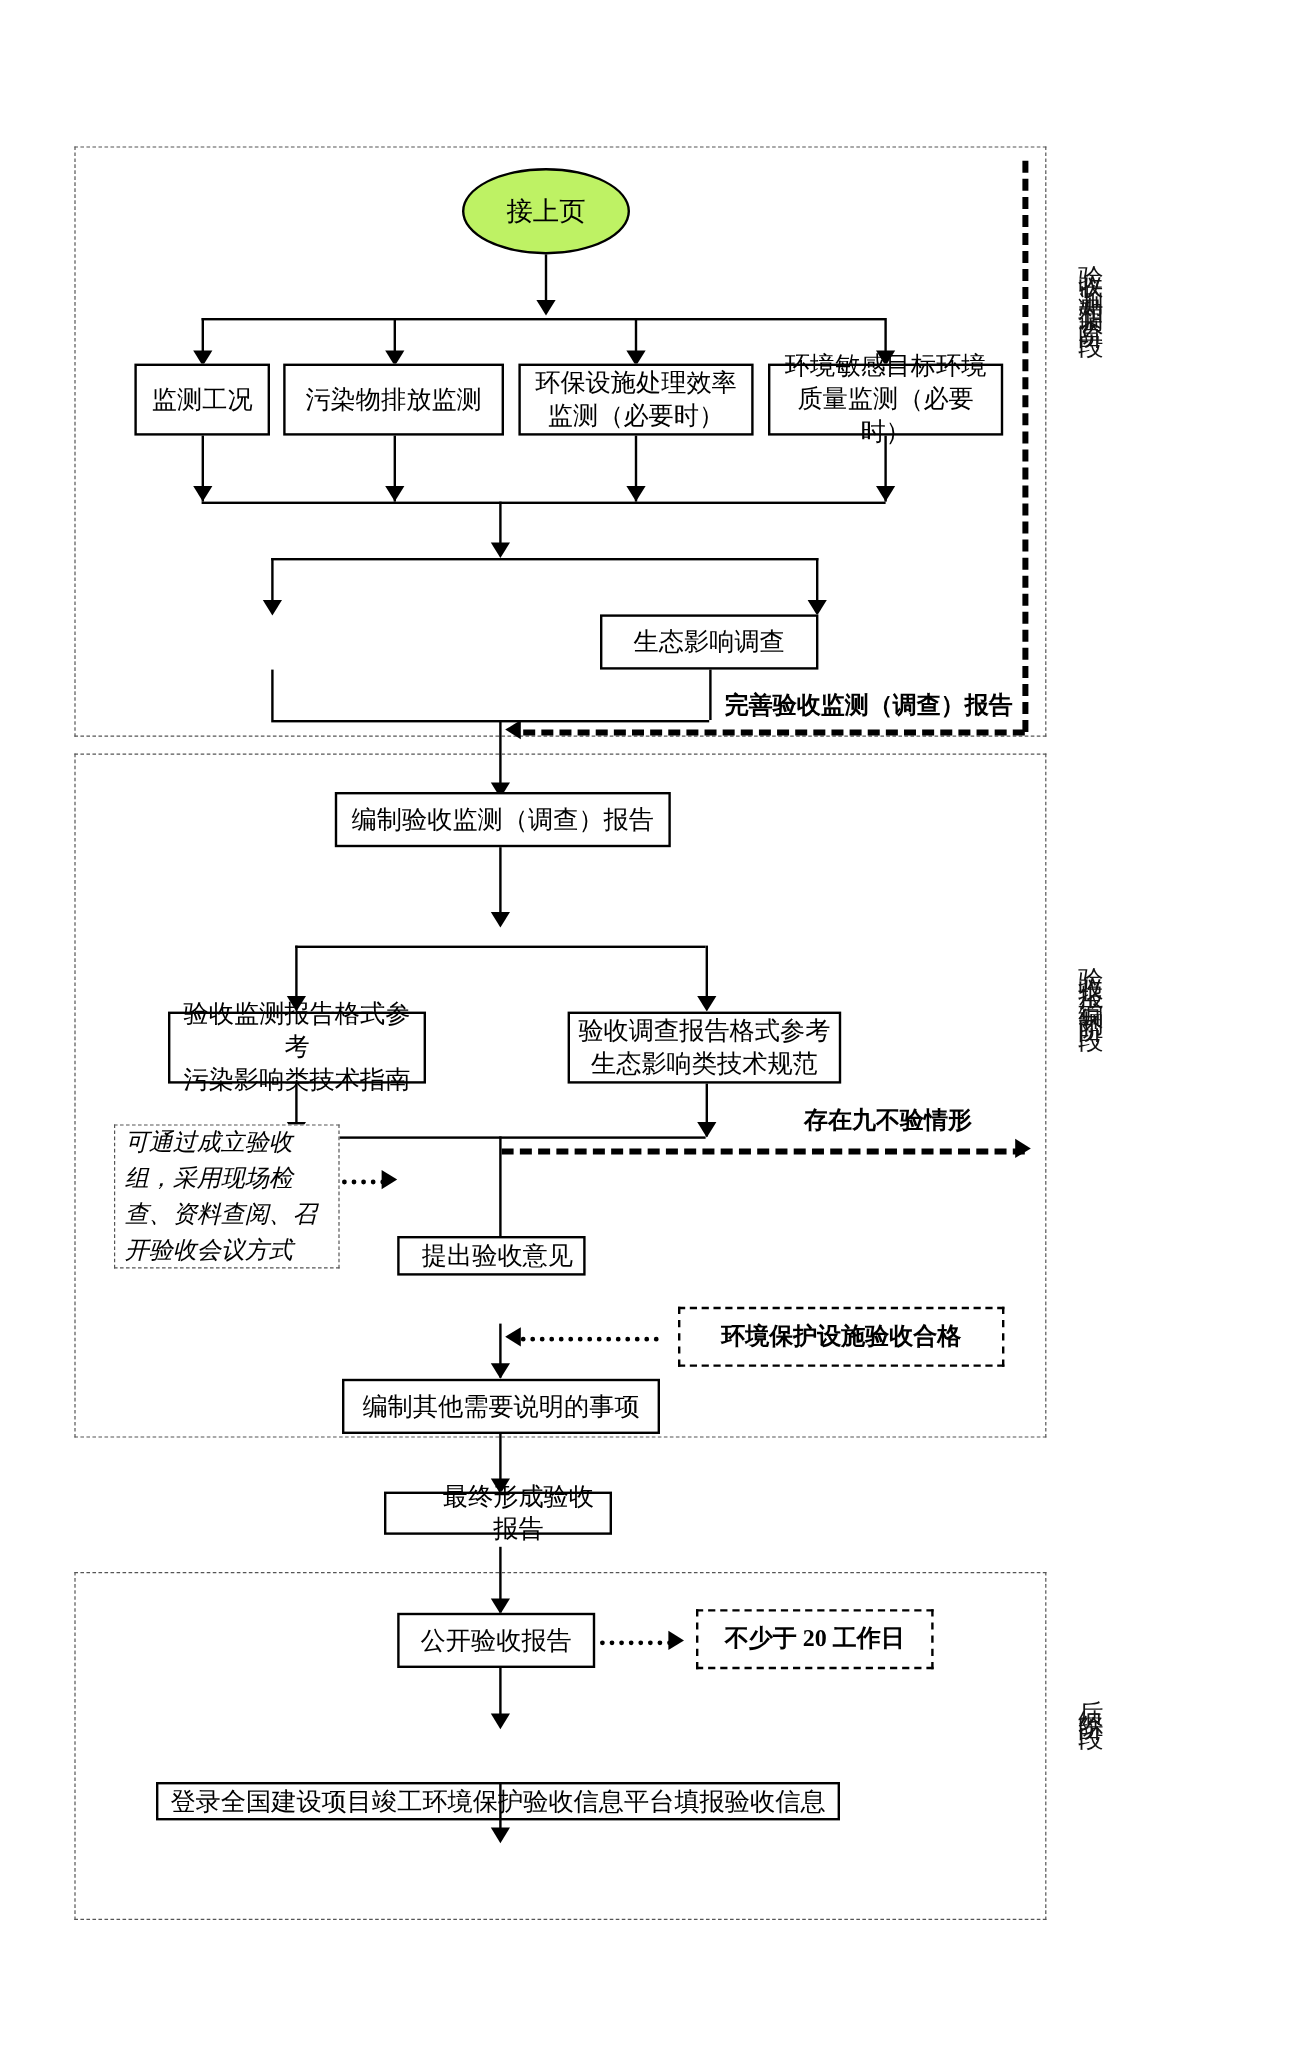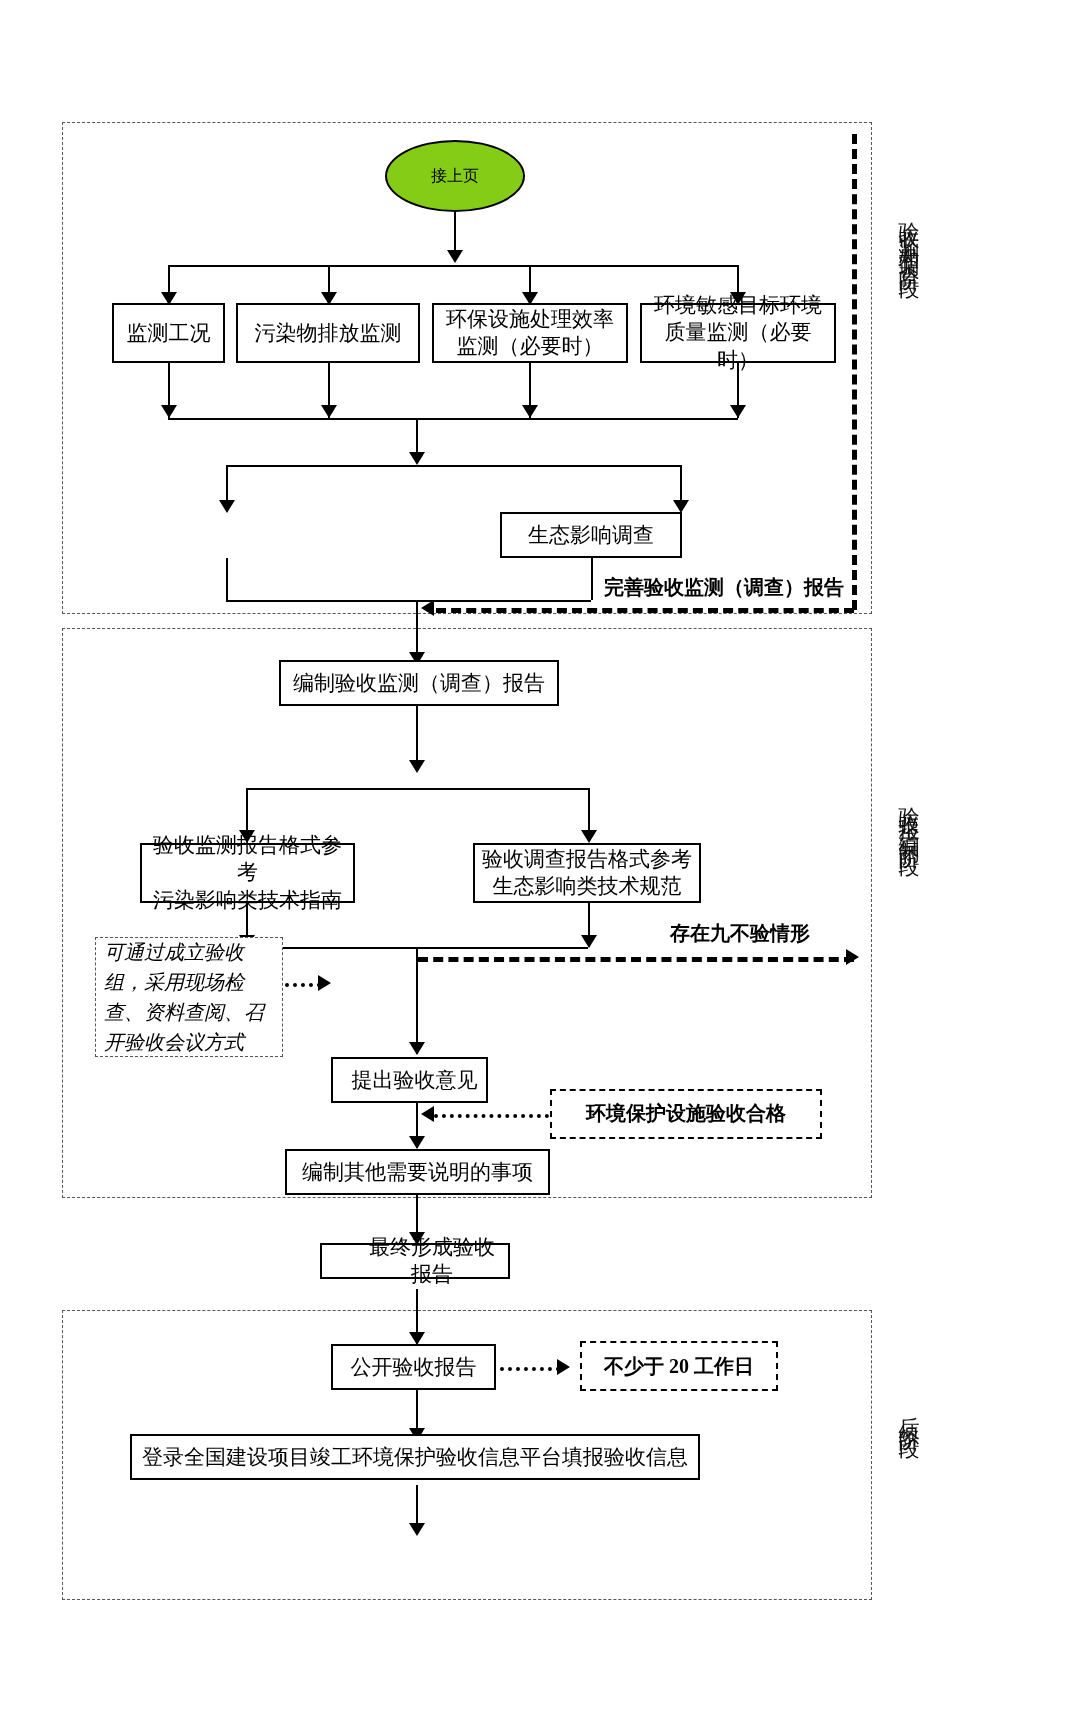--- a/index.html
+++ b/index.html
@@ -48,25 +48,25 @@
     padding:2px 6px;
     color:#000;
   }
   .box.two-line{line-height:1.3;}
   
   .ellipse{
     position:absolute;
     box-sizing:border-box;
     border:2px solid #000;
     border-radius:50%;
-    background:#84cc16;
+    background:#bef264;
     display:flex;
     align-items:center;
     justify-content:center;
-    font-size:16px;
+    font-size:22px;
     color:#000;
   }
   
   .note-dashed{
     position:absolute;
     box-sizing:border-box;
     border:2px dashed #000;
     background:#fff;
     display:flex;
     align-items:center;
@@ -235,23 +235,23 @@
   <div class="arrow-down" style="left:409px;top:1042px;"></div>
 
   <div class="dln-h" style="left:418px;top:957px;width:436px;"></div>
   <div class="arrow-right" style="left:846px;top:949px;"></div>
   <div class="bold-label" style="left:670px;top:920px;">存在九不验情形</div>
 
   <div class="note-dashed thin" style="left:95px;top:937px;width:188px;height:120px;">可通过成立验收组，采用现场检查、资料查阅、召开验收会议方式</div>
   <div class="dln-h thin" style="left:285px;top:983px;width:36px;"></div>
   <div class="arrow-right" style="left:318px;top:975px;"></div>
 
-  <div class="box" style="left:331px;top:1057px;width:157px;height:46px;padding-left:16px;">提出验收意见</div>
-
-  <div class="note-dashed" style="left:550px;top:1089px;width:272px;height:50px;font-family:Liberation Mono, monospace;">环境保护设施验收合格</div>
+  <div class="box" style="left:331px;top:1030px;width:157px;height:33px;padding-left:16px;">提出验收意见</div>
+
+  <div class="note-dashed" style="left:565px;top:1089px;width:272px;height:50px;">环境保护设施验收合格</div>
   <div class="dln-h thin" style="left:434px;top:1114px;width:115px;"></div>
   <div class="arrow-left" style="left:421px;top:1106px;"></div>
 
   <div class="ln lnv" style="left:416px;top:1103px;height:45px;"></div>
   <div class="arrow-down" style="left:409px;top:1136px;"></div>
 
   <div class="box" style="left:285px;top:1149px;width:265px;height:46px;">编制其他需要说明的事项</div>
 
   <div class="ln lnv" style="left:416px;top:1195px;height:47px;"></div>
   <div class="arrow-down" style="left:409px;top:1232px;"></div>
@@ -266,19 +266,19 @@
 
   <div class="box" style="left:331px;top:1344px;width:165px;height:46px;text-align:center;">公开验收报告</div>
 
   <div class="dln-h thin" style="left:500px;top:1367px;width:60px;"></div>
   <div class="arrow-right" style="left:557px;top:1359px;"></div>
   <div class="note-dashed" style="left:580px;top:1341px;width:198px;height:50px;">不少于 20 工作日</div>
 
   <div class="ln lnv" style="left:416px;top:1390px;height:47px;"></div>
   <div class="arrow-down" style="left:409px;top:1428px;"></div>
 
-  <div class="box" style="left:130px;top:1434px;width:570px;height:46px;">登录全国建设项目竣工环境保护验收信息平台填报验收信息</div>
+  <div class="box" style="left:130px;top:1485px;width:570px;height:32px;">登录全国建设项目竣工环境保护验收信息平台填报验收信息</div>
 
   <div class="ln lnv" style="left:416px;top:1485px;height:47px;"></div>
   <div class="arrow-down" style="left:409px;top:1523px;"></div>
 
 
 </div>
 
 </body></html>

